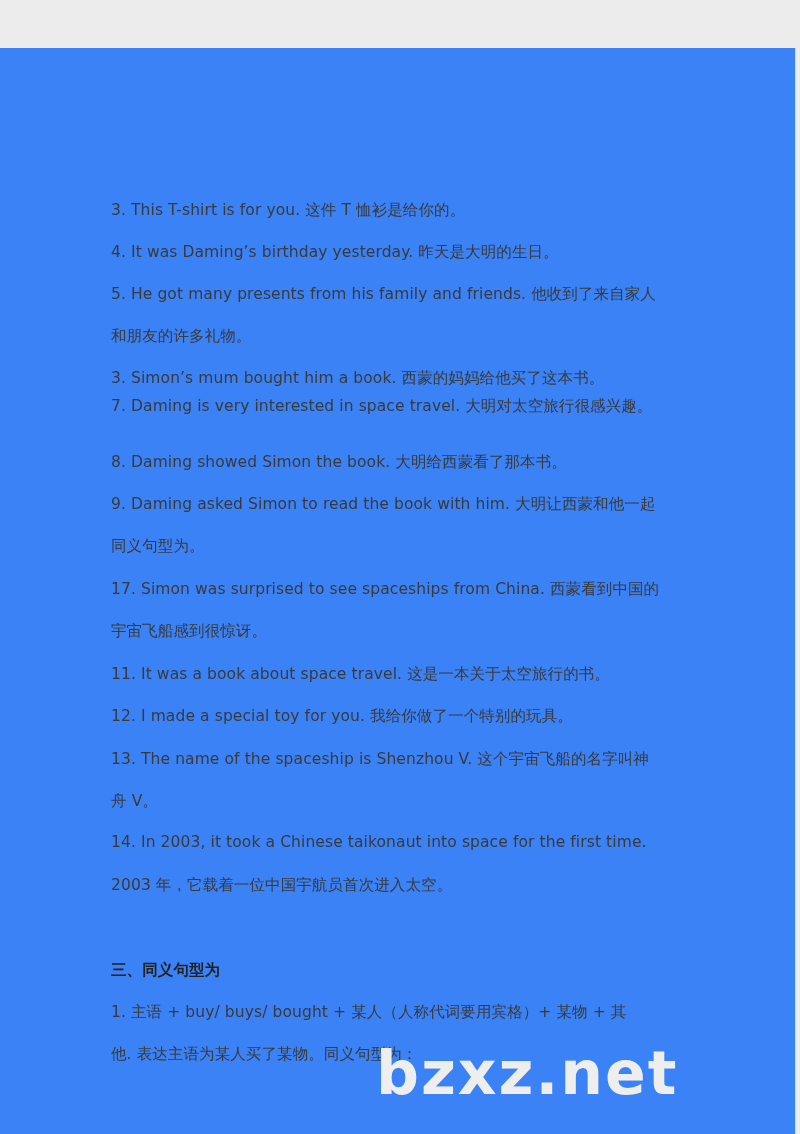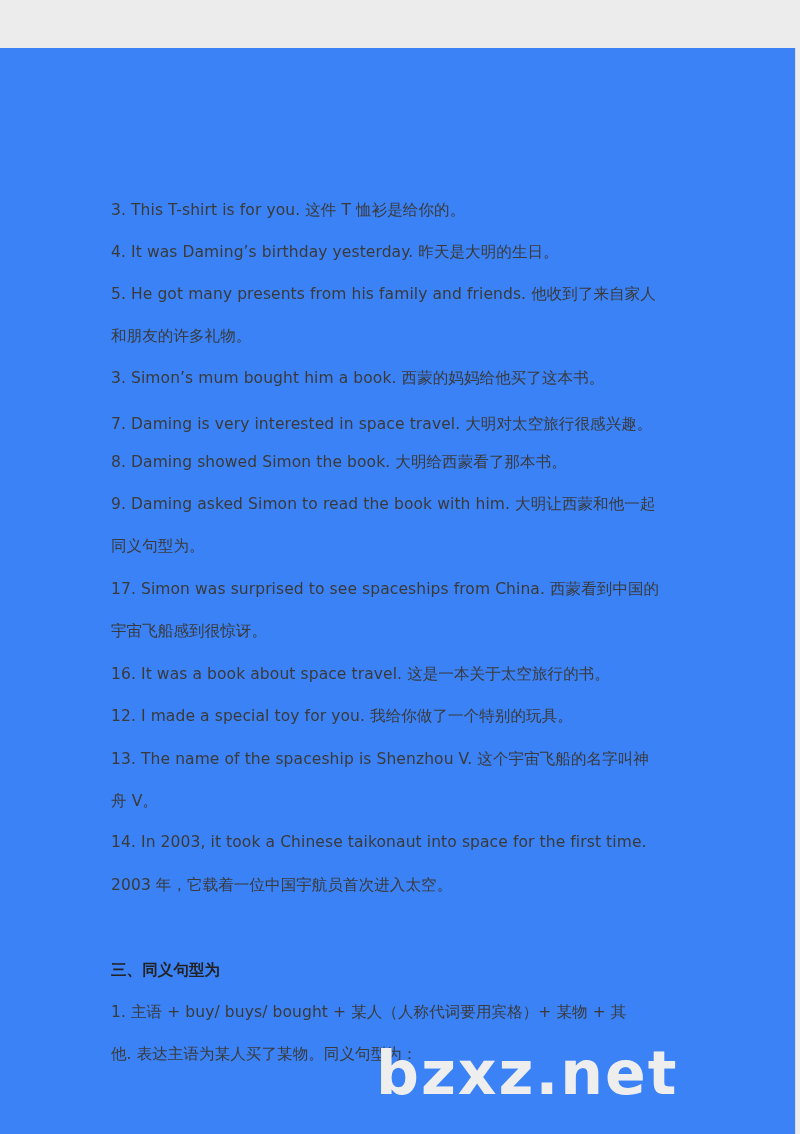--- a/index.html
+++ b/index.html
@@ -23,27 +23,27 @@
 </style>
 </head>
 <body>
 
 <div class="page">
   <div class="line" style="top:152px">3. This T-shirt is for you.  这件 T 恤衫是给你的。</div>
   <div class="line" style="top:194px">4. It was Daming’s birthday yesterday.  昨天是大明的生日。</div>
   <div class="line" style="top:236px">5. He got many presents from his family and friends.  他收到了来自家人</div>
   <div class="line" style="top:278px">和朋友的许多礼物。</div>
   <div class="line" style="top:320px">3. Simon’s mum bought him a book.  西蒙的妈妈给他买了这本书。</div>
-  <div class="line" style="top:366px">7. Daming is very interested in space travel.  大明对太空旅行很感兴趣。</div>
+  <div class="line" style="top:348px">7. Daming is very interested in space travel.  大明对太空旅行很感兴趣。</div>
   <div class="line" style="top:404px">8. Daming showed Simon the book.  大明给西蒙看了那本书。</div>
   <div class="line" style="top:446px">9. Daming asked Simon to read the book with him.  大明让西蒙和他一起</div>
   <div class="line" style="top:488px">同义句型为。</div>
   <div class="line" style="top:531px">17. Simon was surprised to see spaceships from China.  西蒙看到中国的</div>
   <div class="line" style="top:573px">宇宙飞船感到很惊讶。</div>
-  <div class="line" style="top:616px">16. It was a book about space travel.  这是一本关于太空旅行的书。</div>
+  <div class="line" style="top:616px">11. It was a book about space travel.  这是一本关于太空旅行的书。</div>
   <div class="line" style="top:658px">12. I made a special toy for you.  我给你做了一个特别的玩具。</div>
   <div class="line" style="top:701px">13. The name of the spaceship is Shenzhou V.  这个宇宙飞船的名字叫神</div>
   <div class="line" style="top:743px">舟 V。</div>
   <div class="line" style="top:785px">14. In 2003, it took a Chinese taikonaut into space for the first time.</div>
   <div class="line" style="top:827px">2003 年，它载着一位中国宇航员首次进入太空。</div>
 
   <div class="line heading" style="top:912px">三、同义句型为</div>
   <div class="line" style="top:954px">1. 主语  + buy/ buys/ bought +  某人（人称代词要用宾格）+  某物  + 其</div>
   <div class="line" style="top:996px">他. 表达主语为某人买了某物。同义句型为：</div>
 

